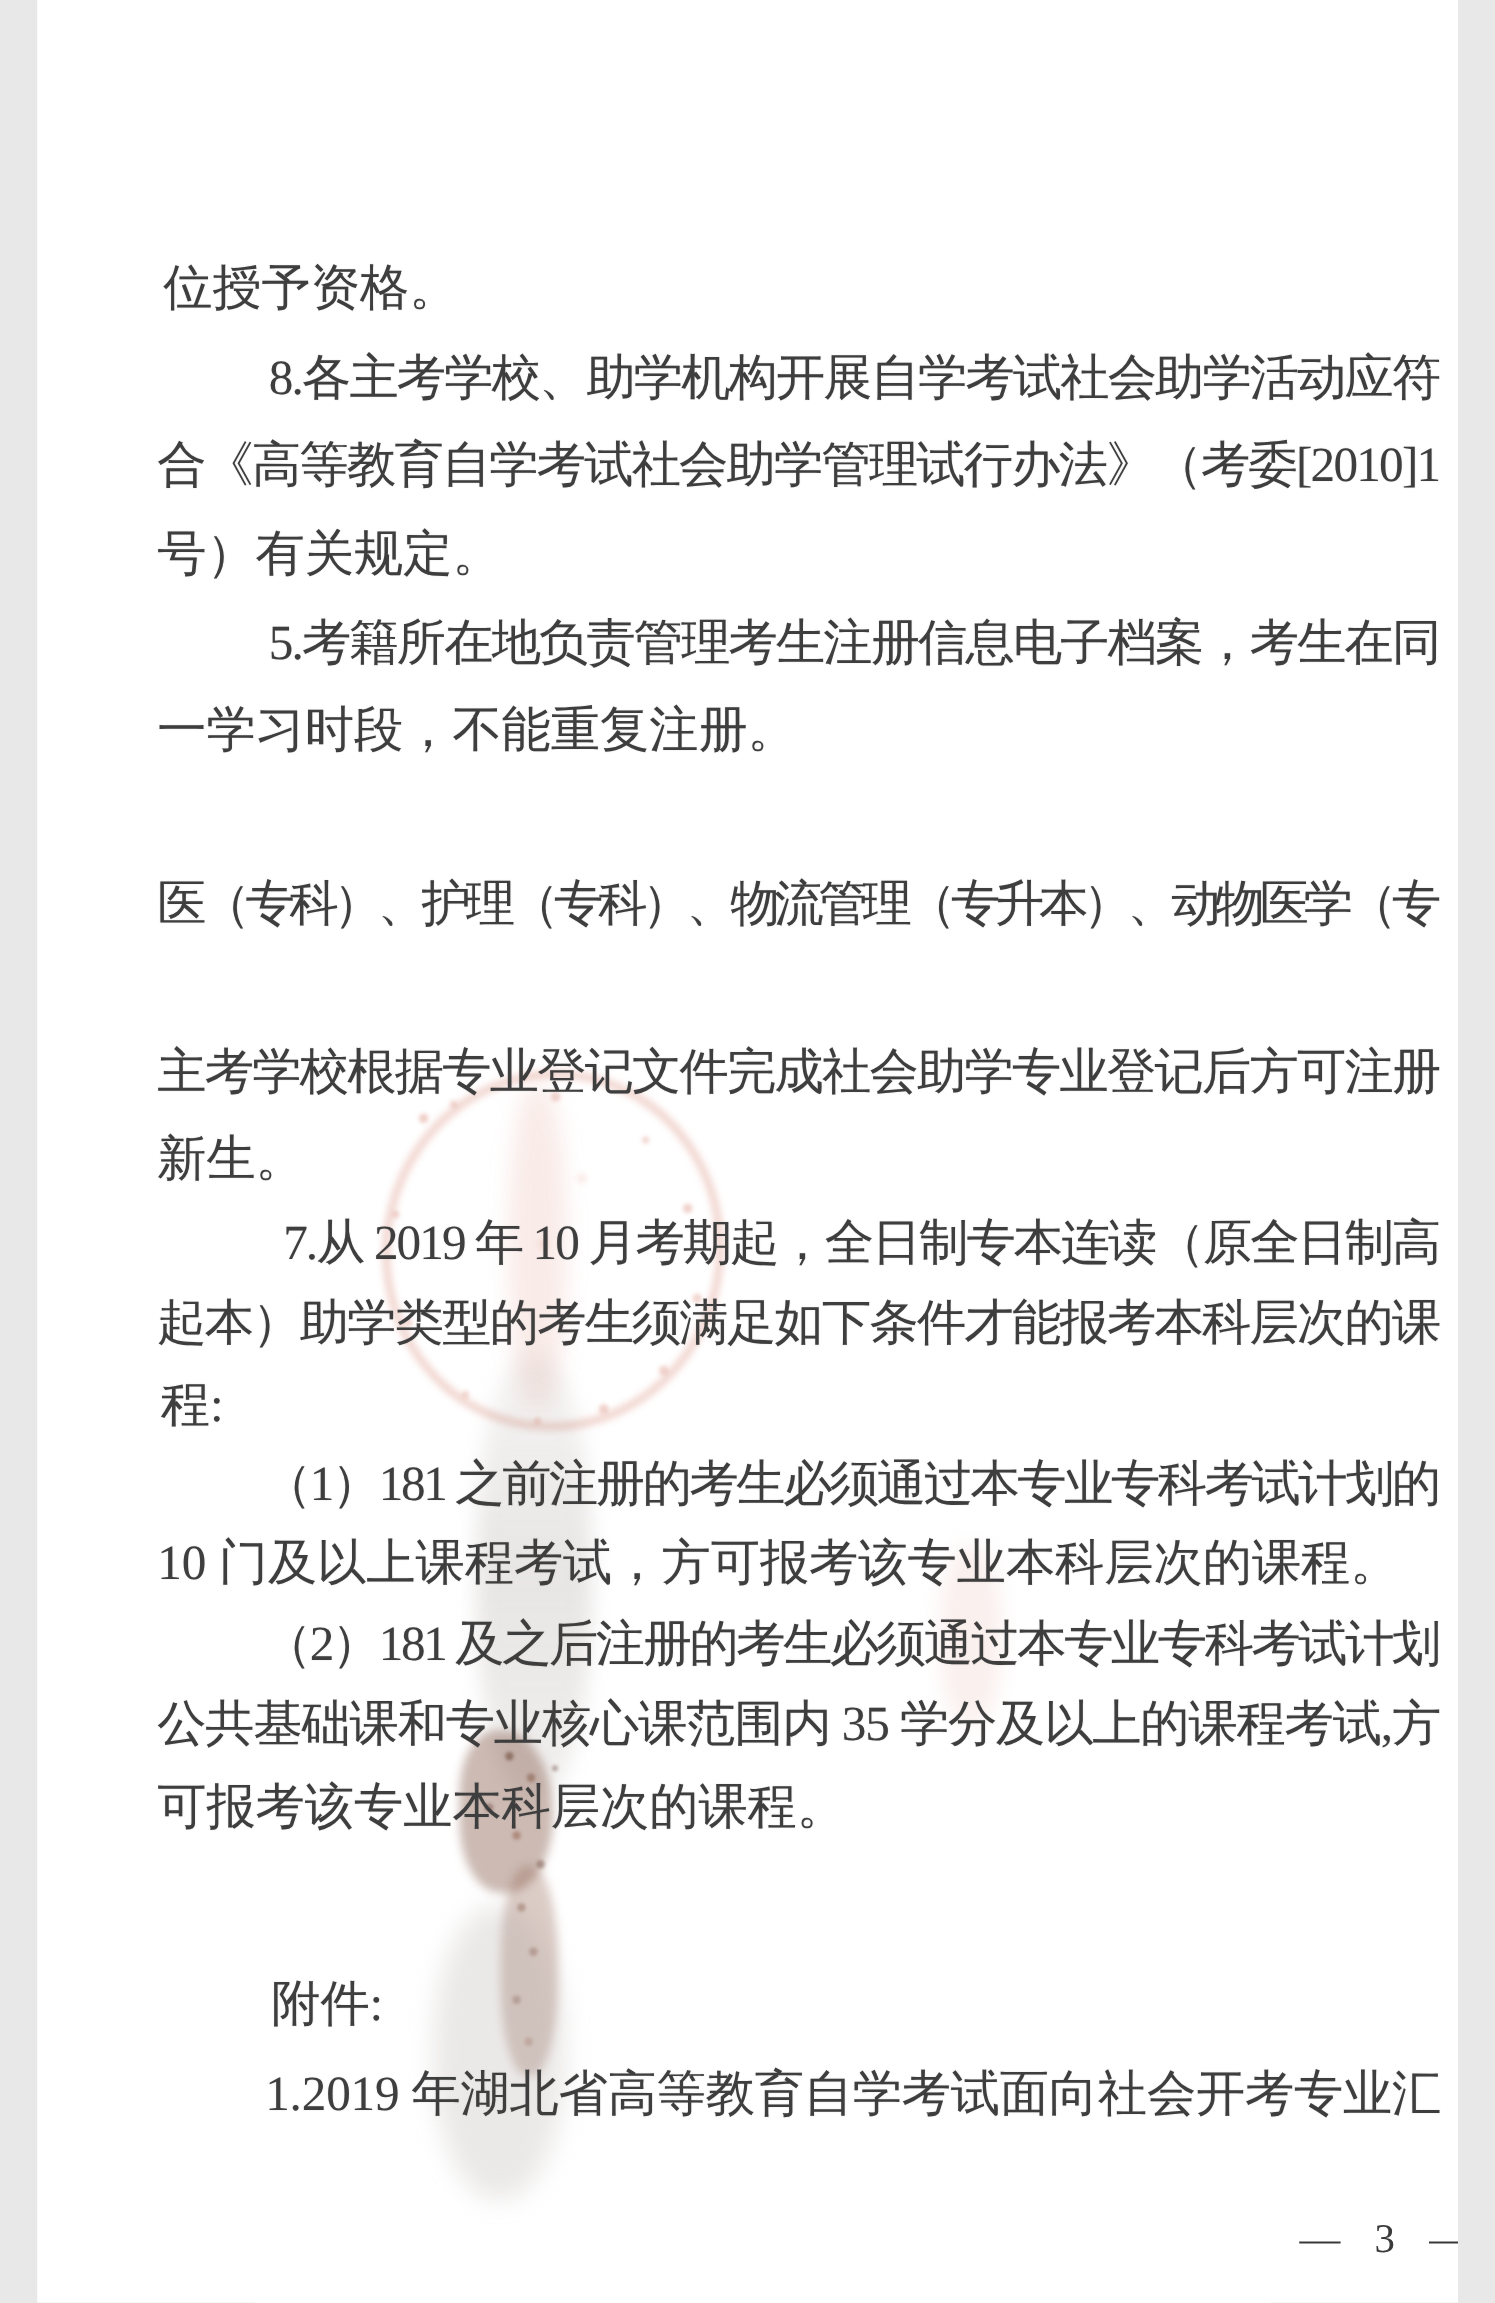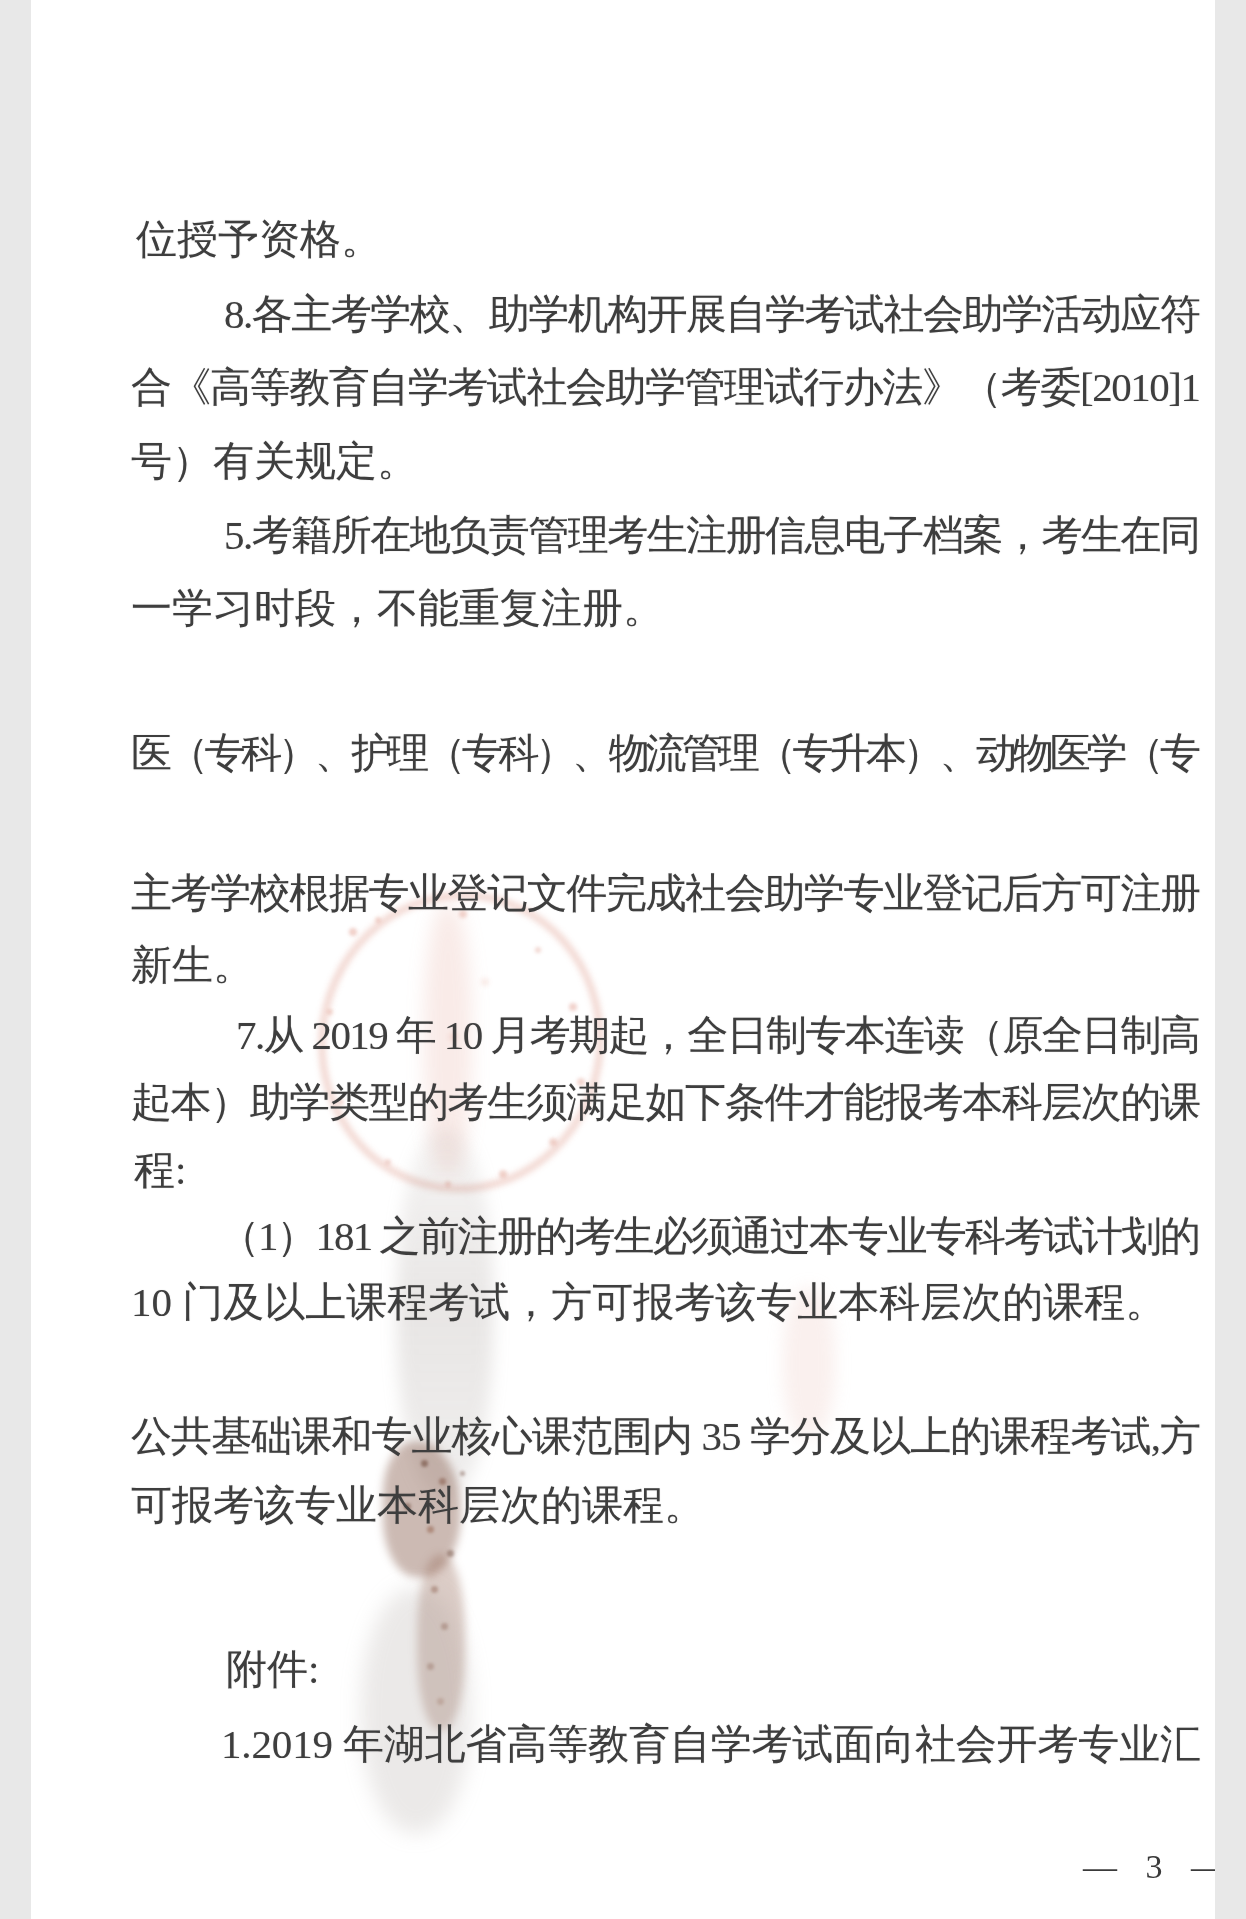--- a/index.html
+++ b/index.html
@@ -161,20 +161,21 @@
       <div class="line" style="left: 193px; top: 511px; letter-spacing: -1.51px;">5.考籍所在地负责管理考生注册信息电子档案，考生在同</div>
       <div class="line" style="left: 100px; top: 584px;">一学习时段，不能重复注册。</div>
       <div class="line" style="left: 100px; top: 729px; letter-spacing: -4.25px;">医（专科）、护理（专科）、物流管理（专升本）、动物医学（专</div>
       <div class="line" style="left: 100px; top: 869px; letter-spacing: -1.42308px;">主考学校根据专业登记文件完成社会助学专业登记后方可注册</div>
       <div class="line" style="left: 100px; top: 941px;">新生。</div>
       <div class="line" style="left: 205px; top: 1011px; letter-spacing: -1.60484px;">7.从 2019 年 10 月考期起，全日制专本连读（原全日制高</div>
       <div class="line" style="left: 100px; top: 1078px; letter-spacing: -1.42308px;">起本）助学类型的考生须满足如下条件才能报考本科层次的课</div>
       <div class="line" style="left: 103px; top: 1146px;">程:</div>
       <div class="line" style="left: 188px; top: 1212px; letter-spacing: -1.97222px;">（1）181 之前注册的考生必须通过本专业专科考试计划的</div>
       <div class="line" style="left: 100px; top: 1278px; text-align: center;">10 门及以上课程考试，方可报考该专业本科层次的课程。</div>
+      <div class="line" style="left: 188px; top: 1345px; letter-spacing: -1.97222px;">（2）181 及之后注册的考生必须通过本专业专科考试计划</div>
       <div class="line" style="left: 100px; top: 1412px; letter-spacing: -0.922414px;">公共基础课和专业核心课范围内 35 学分及以上的课程考试,方</div>
       <div class="line" style="left: 100px; top: 1481px;">可报考该专业本科层次的课程。</div>
       <div class="line" style="left: 195px; top: 1645px;">附件:</div>
       <div class="line" style="left: 190px; top: 1720px; letter-spacing: -0.148148px;">1.2019 年湖北省高等教育自学考试面向社会开考专业汇</div>
     </div>
 
   <div class="pageno">— 3 —</div>
 
 </div>
 

